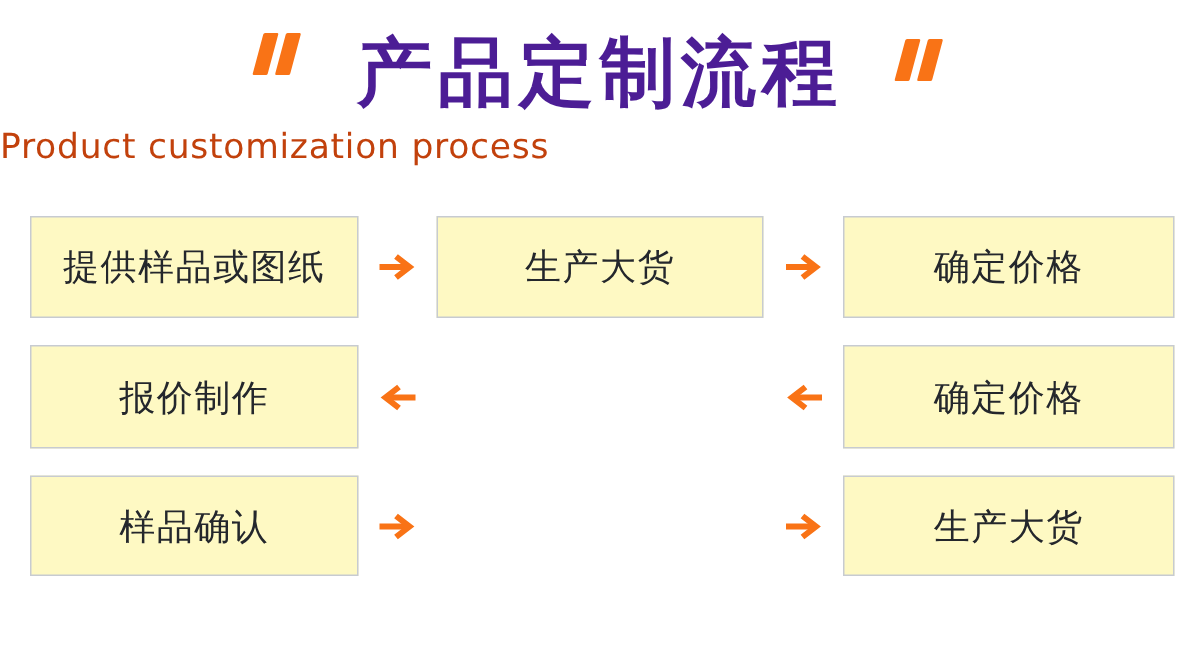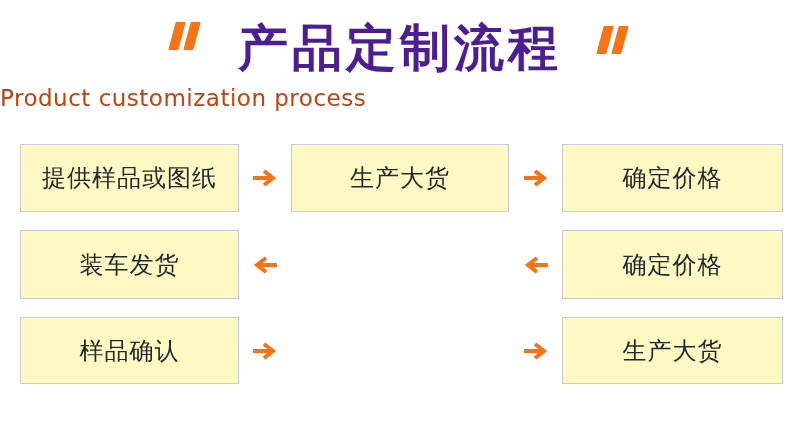--- a/index.html
+++ b/index.html
@@ -117,21 +117,21 @@
     </div>
     <div class="step-box r1 c2">生产大货</div>
     <div class="arrow-cell r1 g2">
       <svg width="28" height="20" viewBox="0 0 28 20">
         <path d="M2 10 L20 10" stroke="#F97316" stroke-width="4" fill="none"></path>
         <path d="M13 3 L22 10 L13 17" stroke="#F97316" stroke-width="4" fill="none" stroke-linejoin="miter"></path>
       </svg>
     </div>
     <div class="step-box r1 c3">确定价格</div>
 
-    <div class="step-box r2 c1">装车发货</div>
+    <div class="step-box r2 c1">报价制作</div>
     <div class="arrow-cell arrow-left r2 g1">
       <svg width="28" height="20" viewBox="0 0 28 20">
         <path d="M2 10 L20 10" stroke="#F97316" stroke-width="4" fill="none"></path>
         <path d="M13 3 L22 10 L13 17" stroke="#F97316" stroke-width="4" fill="none" stroke-linejoin="miter"></path>
       </svg>
     </div>
     <div class="arrow-cell arrow-left r2 g2">
       <svg width="28" height="20" viewBox="0 0 28 20">
         <path d="M2 10 L20 10" stroke="#F97316" stroke-width="4" fill="none"></path>
         <path d="M13 3 L22 10 L13 17" stroke="#F97316" stroke-width="4" fill="none" stroke-linejoin="miter"></path>

